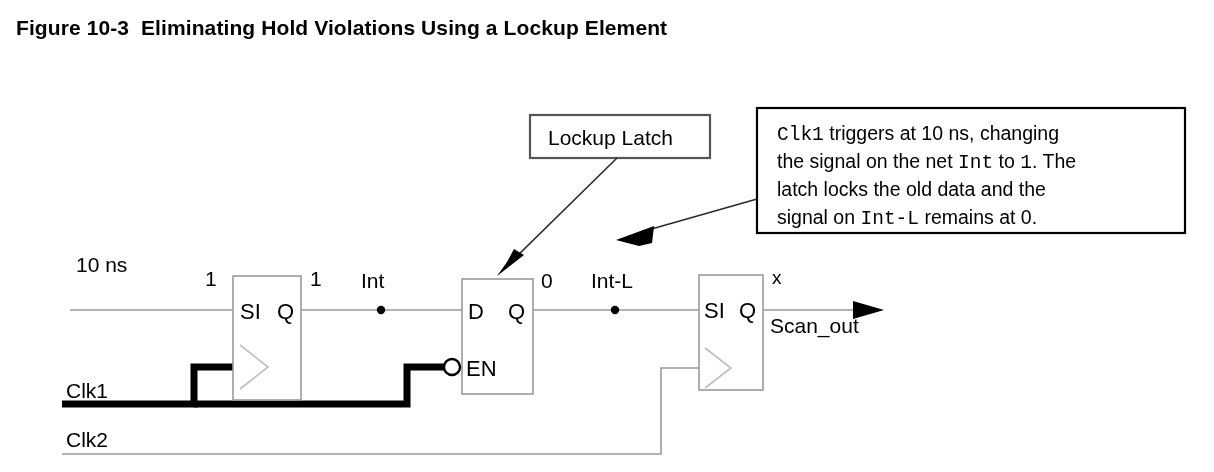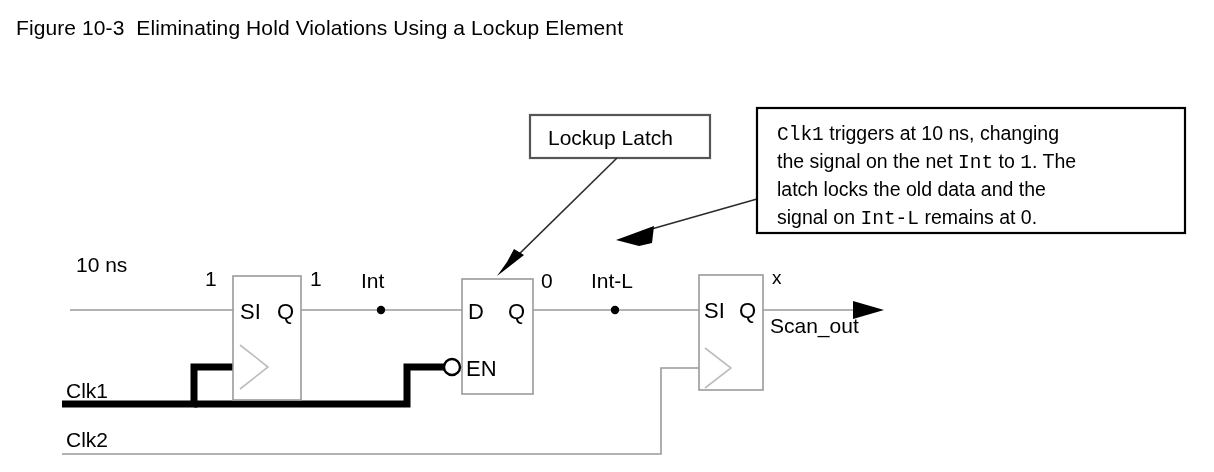--- a/index.html
+++ b/index.html
@@ -19,21 +19,21 @@
     position: absolute;
     left: 0; top: 0;
     width: 1214px;
     height: 472px;
   }
   #figure-title {
     position: absolute;
     left: 16px;
     top: 16px;
     font-size: 21px;
-    font-weight: normal;
+    font-weight: bold;
     letter-spacing: 0.1px;
     white-space: pre;
     font-family: "Liberation Sans", sans-serif;
     text-align: center;
   }
   svg#diagram {
     position: absolute;
     left: 0;
     top: 0;
     width: 1214px;

